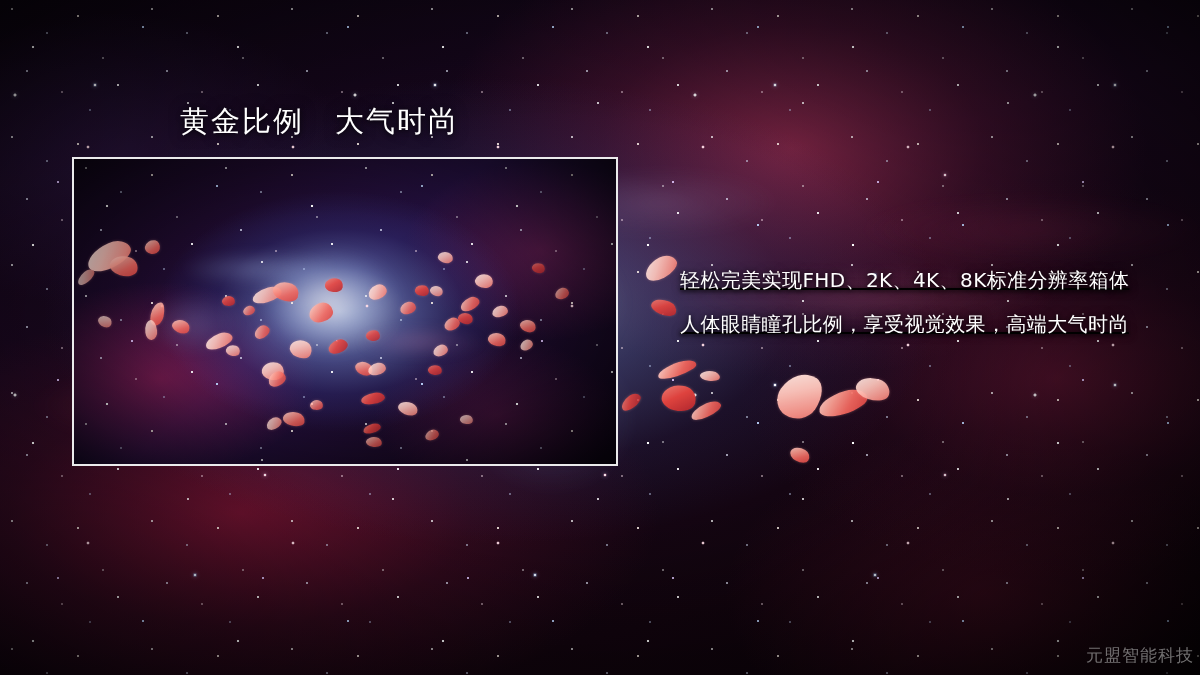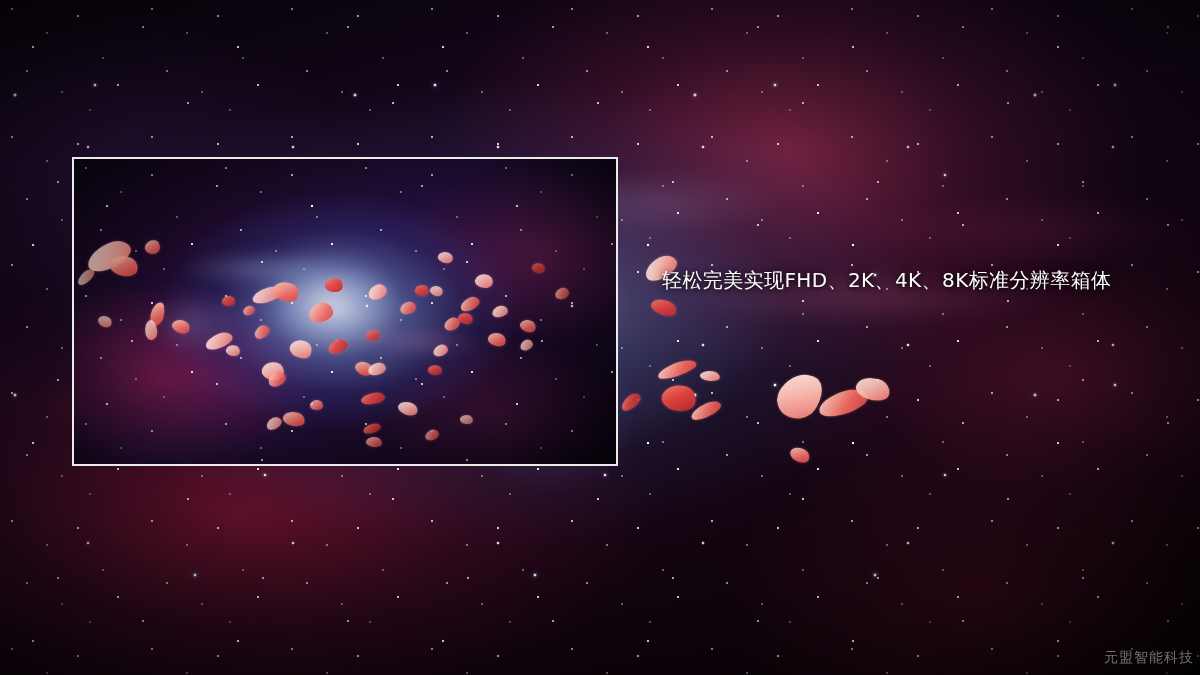--- a/index.html
+++ b/index.html
@@ -157,38 +157,39 @@
     left: 180px;
     top: 102px;
     color: #ffffff;
     font-size: 29px;
     letter-spacing: 2px;
     white-space: pre;
     text-shadow: 0 1px 5px rgba(0,0,0,0.75), 0 0 14px rgba(0,0,0,0.5);
   }
   #body-text {
     position: absolute;
-    left: 662px;
+    left: 680px;
     top: 258px;
     width: 520px;
+    text-decoration: underline;
   }
   .body-line {
     color: #ffffff;
     font-size: 20px;
     line-height: 44px;
     letter-spacing: 0.4px;
     white-space: pre;
     text-shadow: 0 1px 4px rgba(0,0,0,0.8), 0 0 10px rgba(0,0,0,0.55);
   }
   #watermark {
     position: absolute;
     right: 6px;
     bottom: 8px;
     color: rgba(178,178,178,0.62);
-    font-size: 14px;
+    font-size: 17px;
     letter-spacing: 1px;
     white-space: pre;
     margin-left: 20px;
   }
 </style>
 </head>
 <body>
 
 <div id="slide">
 
@@ -268,20 +269,22 @@
         <div class="petal pale" style="left: 446px; top: 181px; width: 13px; height: 10px; transform: rotate(-20deg); opacity: 0.82;"></div>
         <div class="petal pale" style="left: 364px; top: 93px; width: 15px; height: 11px; transform: rotate(18deg); opacity: 0.84;"></div>
         <div class="petal" style="left: 481px; top: 129px; width: 14px; height: 11px; transform: rotate(-14deg); opacity: 0.82;"></div>
         <div class="petal deep" style="left: 458px; top: 104px; width: 13px; height: 10px; transform: rotate(20deg); opacity: 0.8;"></div>
         <div class="petal" style="left: 351px; top: 271px; width: 14px; height: 10px; transform: rotate(-16deg); opacity: 0.82;"></div>
         <div class="petal pale" style="left: 386px; top: 256px; width: 13px; height: 9px; transform: rotate(12deg); opacity: 0.8;"></div>
       </div>
     <div class="panel-layer panel-vignette"></div>
   </div>
 
+  <div id="slide-title">黄金比例　大气时尚</div>
 
   <div id="body-text">
     <div class="body-line">轻松完美实现FHD、2K、4K、8K标准分辨率箱体</div>
+    <div class="body-line">人体眼睛瞳孔比例，享受视觉效果，高端大气时尚</div>
   </div>
 
   <div id="watermark">元盟智能科技</div>
 
 </div>
 
 </body></html>

